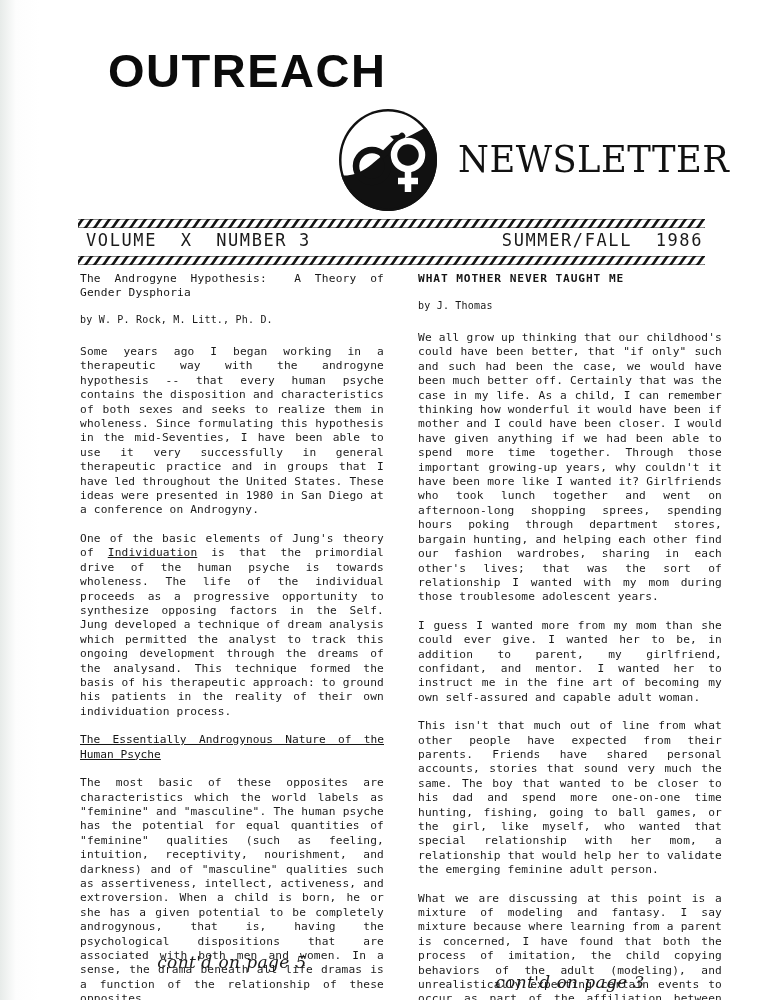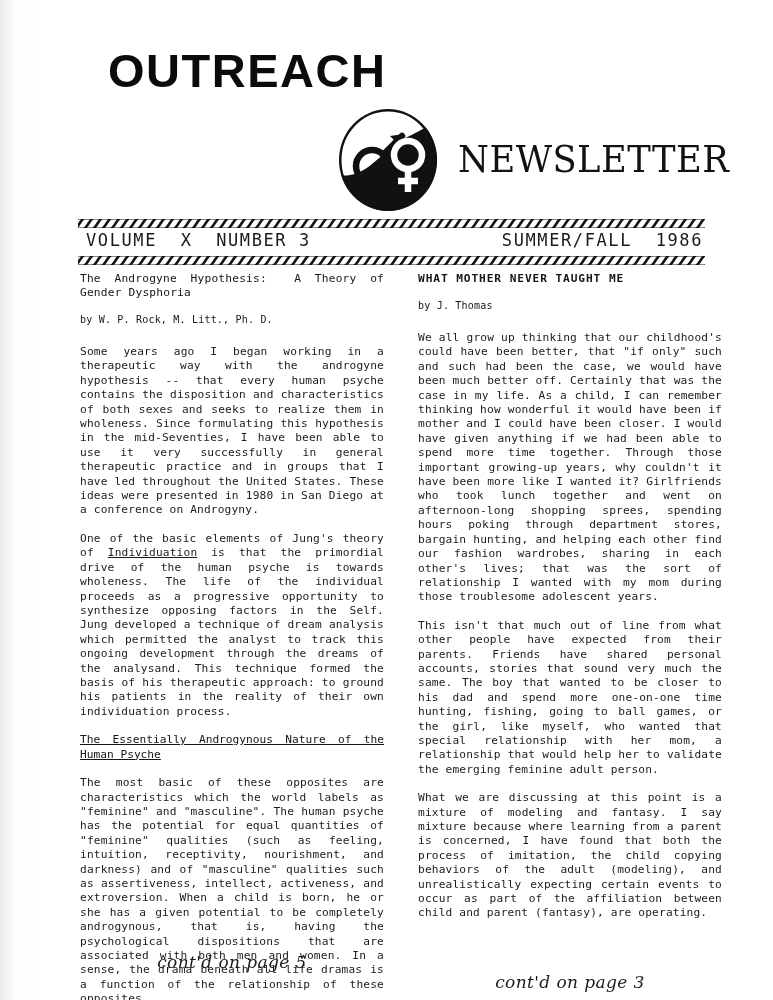--- a/index.html
+++ b/index.html
@@ -255,20 +255,21 @@
       <p class="body">Some years ago I began working in a therapeutic way with the androgyne hypothesis -- that every human psyche contains the disposition and characteristics of both sexes and seeks to realize them in wholeness.  Since formulating this hypothesis in the mid-Seventies, I have been able to use it very successfully in general therapeutic practice and in groups that I have led throughout the United States.  These ideas were presented in 1980 in San Diego at a conference on Androgyny.</p>
       <p class="body"><span>One of the basic elements of Jung's theory of </span><u>Individuation</u><span> is that the primordial drive of the human psyche is towards wholeness.  The life of the individual proceeds as a progressive opportunity to synthesize opposing factors in the Self.  Jung developed a technique of dream analysis which permitted the analyst to track this ongoing development through the dreams of the analysand.  This technique formed the basis of his therapeutic approach: to ground his patients in the reality of their own individuation process.</span></p>
       <div class="subhead">The Essentially Androgynous Nature of the Human Psyche</div>
       <p class="body">The most basic of these opposites are characteristics which the world labels as "feminine" and "masculine".  The human psyche has the potential for equal quantities of "feminine" qualities (such as feeling, intuition, receptivity, nourishment, and darkness) and of "masculine" qualities such as assertiveness, intellect, activeness, and extroversion.  When a child is born, he or she has a given potential to be completely androgynous, that is, having the psychological dispositions that are associated with both men and women.  In a sense, the drama beneath all life dramas is a function of the relationship of these opposites.</p>
     </div>
 
     <div class="col col-right">
       <div class="art-title caps">WHAT MOTHER NEVER TAUGHT ME</div>
       <div class="byline">by J. Thomas</div>
       <p class="body">We all grow up thinking that our childhood's could have been better, that "if only" such and such had been the case, we would have been much better off.  Certainly that was the case in my life.  As a child, I can remember thinking how wonderful it would have been if mother and I could have been closer.  I would have given anything if we had been able to spend more time together.  Through those important growing-up years, why couldn't it have been more like I wanted it? Girlfriends who took lunch together and went on afternoon-long shopping sprees, spending hours poking through department stores, bargain hunting, and helping each other find our fashion wardrobes, sharing in each other's lives; that was the sort of relationship I wanted with my mom during those troublesome adolescent years.</p>
+      <p class="body">I guess I wanted more from my mom than she could ever give.  I wanted her to be, in addition to parent, my girlfriend, confidant, and mentor.  I wanted her to instruct me in the fine art of becoming my own self-assured and capable adult woman.</p>
       <p class="body">This isn't that much out of line from what other people have expected from their parents.  Friends have shared personal accounts, stories that sound very much the same.  The boy that wanted to be closer to his dad and spend more one-on-one time hunting, fishing, going to ball games, or the girl, like myself, who wanted that special relationship with her mom, a relationship that would help her to validate the emerging feminine adult person.</p>
       <p class="body">What we are discussing at this point is a mixture of modeling and fantasy.  I say mixture because where learning from a parent is concerned, I have found that both the process of imitation, the child copying behaviors of the adult (modeling), and unrealistically expecting certain events to occur as part of the affiliation between child and parent (fantasy), are operating.</p>
     </div>
   </div>
 
   <div class="contd contd-left">cont'd on page 5</div>
 
   <div class="contd contd-right">cont'd on page 3</div>
 
 </div>

